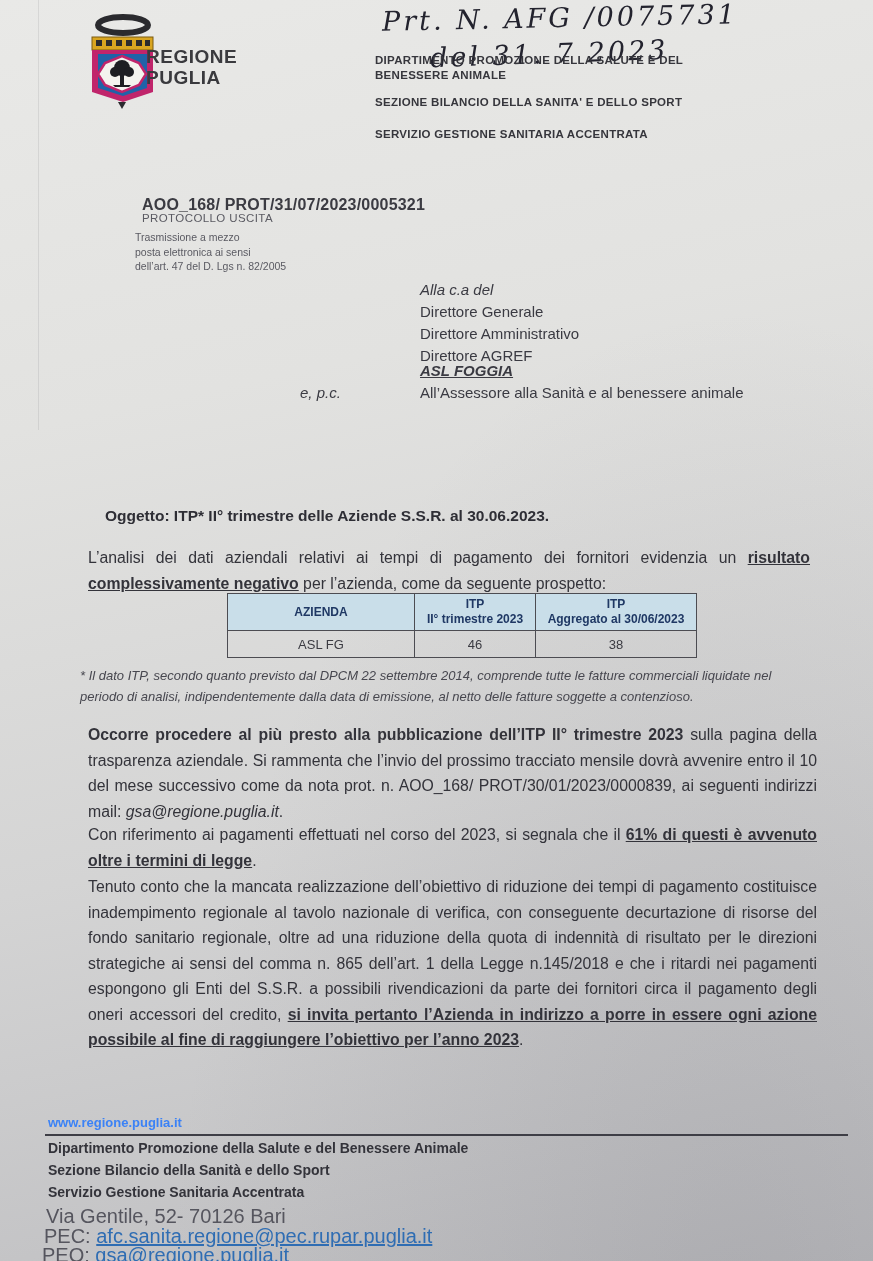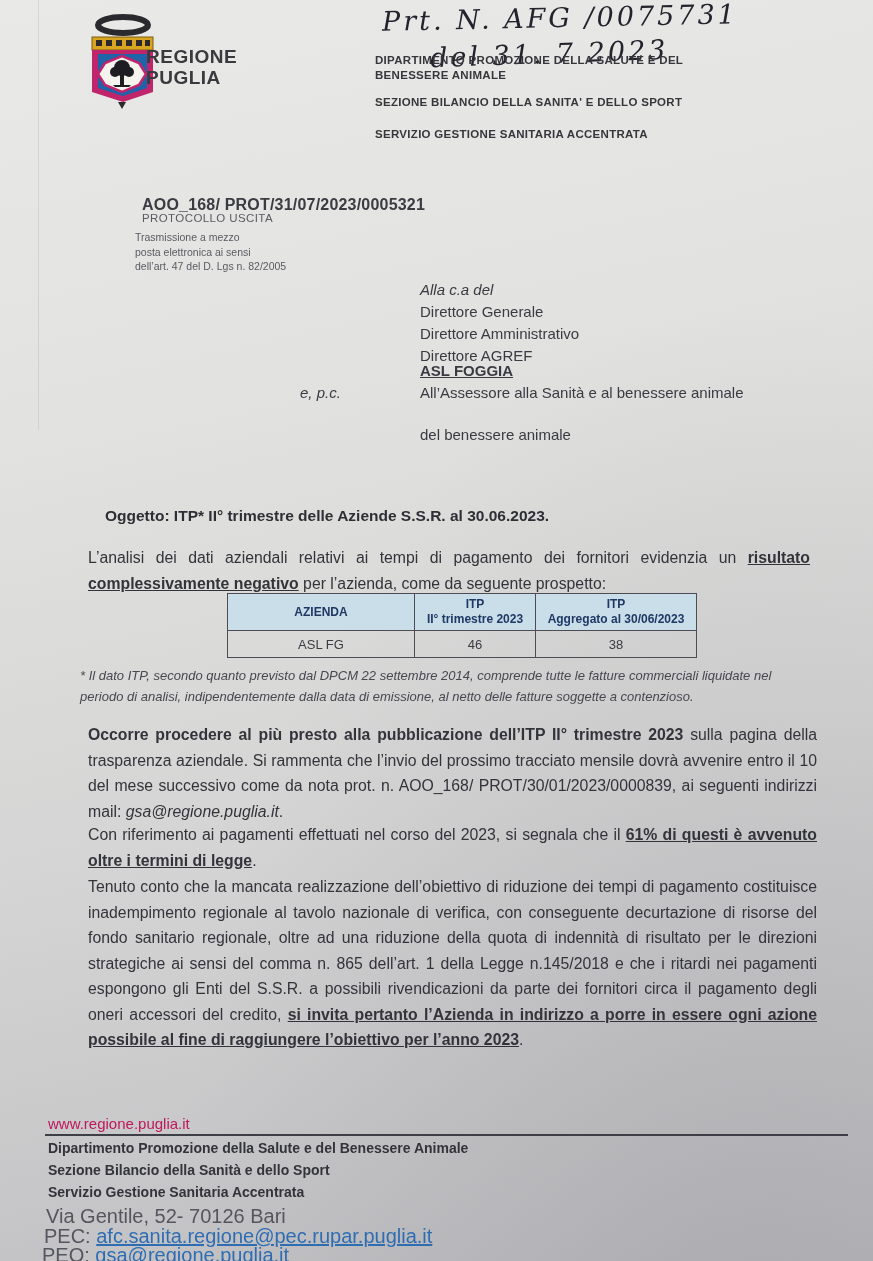--- a/index.html
+++ b/index.html
@@ -33,21 +33,21 @@
 
   
   #prot-num{left:142px;top:196px;font-size:16px;font-weight:bold;color:#3b3b42;letter-spacing:.2px;}
   #prot-type{left:142px;top:212px;font-size:11.5px;color:#5a5a62;letter-spacing:.4px;}
   #prot-trasm{left:135px;top:230px;font-size:10.5px;color:#5a5a62;line-height:14.5px;}
 
   
   .rcpt{font-size:15px;color:#3a3a42;}
   #to-label{left:420px;top:281px;font-style:italic;}
   #to-list{left:420px;top:301px;line-height:22px;}
-  #to-org{left:420px;top:362px;font-weight:bold;text-decoration:underline;}
+  #to-org{left:420px;top:362px;font-weight:bold;font-style:italic;text-decoration:underline;}
   #cc-label{left:300px;top:384px;font-style:italic;}
   #cc1{left:420px;top:384px;}
   #cc2{left:420px;top:424px;line-height:22px;width:430px;}
 
   
   #subject{left:105px;top:507px;font-size:15.5px;font-weight:bold;color:#2e2e35;}
   .para{font-size:15.8px;line-height:25.5px;text-align:justify;color:#33333a;}
   #p1{left:88px;top:545px;width:722px;}
   .bu{font-weight:bold;text-decoration:underline;}
   .b{font-weight:bold;}
@@ -61,21 +61,21 @@
   .w1{width:178px;} .w2{width:112px;} .w3{width:152px;}
 
   #footnote{left:80px;top:666px;width:729px;font-size:13px;font-style:italic;
             color:#47474f;line-height:20.5px;}
 
   #p2{left:88px;top:722px;width:729px;}
   #p3{left:88px;top:822px;width:729px;}
   #p4{left:88px;top:874px;width:729px;}
 
   
-  #f-site{left:48px;top:1115px;font-size:15px;font-weight:normal;color:#be185d;}
+  #f-site{left:48px;top:1115px;font-size:13px;font-weight:bold;color:#3b82f6;}
   #f-rule{left:45px;top:1134px;width:803px;height:1.5px;background:#3e3e46;}
   .f-bold{font-size:14px;font-weight:bold;color:#33333a;}
   #f-dept{left:48px;top:1140px;}
   #f-sez{left:48px;top:1162px;}
   #f-serv{left:48px;top:1184px;}
   .f-reg{font-size:20px;color:#55555e;}
   #f-addr{left:46px;top:1205px;}
   #f-pec{left:44px;top:1225px;}
   #f-peo{left:42px;top:1244px;}
   .lnk{color:#2f6db3;text-decoration:underline;}
@@ -133,21 +133,20 @@
 <div class="abs rcpt" id="to-label">Alla c.a del</div>
 <div class="abs rcpt" id="to-list">
   <div>Direttore Generale</div>
   <div>Direttore Amministrativo</div>
   <div>Direttore AGREF</div>
 </div>
 <div class="abs rcpt" id="to-org">ASL FOGGIA</div>
 <div class="abs rcpt" id="cc-label">e, p.c.</div>
 <div class="abs rcpt" id="cc1">All’Assessore alla Sanità e al benessere animale</div>
 <div class="abs rcpt" id="cc2">
-  <div>del benessere animale</div>
 </div>
 
 <div class="abs" id="subject">Oggetto: ITP* II° trimestre delle Aziende S.S.R. al 30.06.2023.</div>
 
 <div class="abs para" id="p1"><span>L’analisi dei dati aziendali relativi ai tempi di pagamento dei fornitori evidenzia un </span><span class="bu">risultato complessivamente negativo</span><span> per l’azienda, come da seguente prospetto:</span></div>
 
 <table class="abs" id="itp-table">
   <thead>
     <tr>
       <th class="w1">AZIENDA</th>

